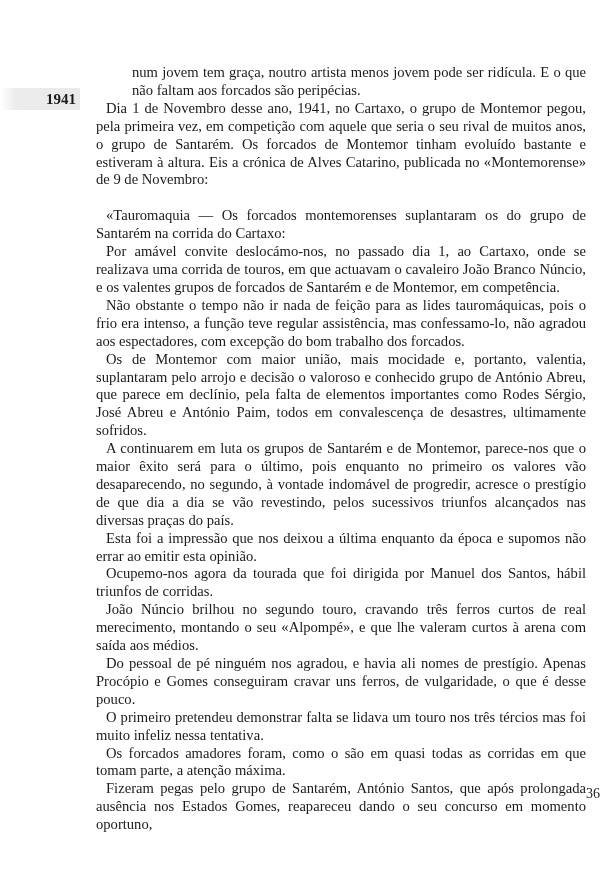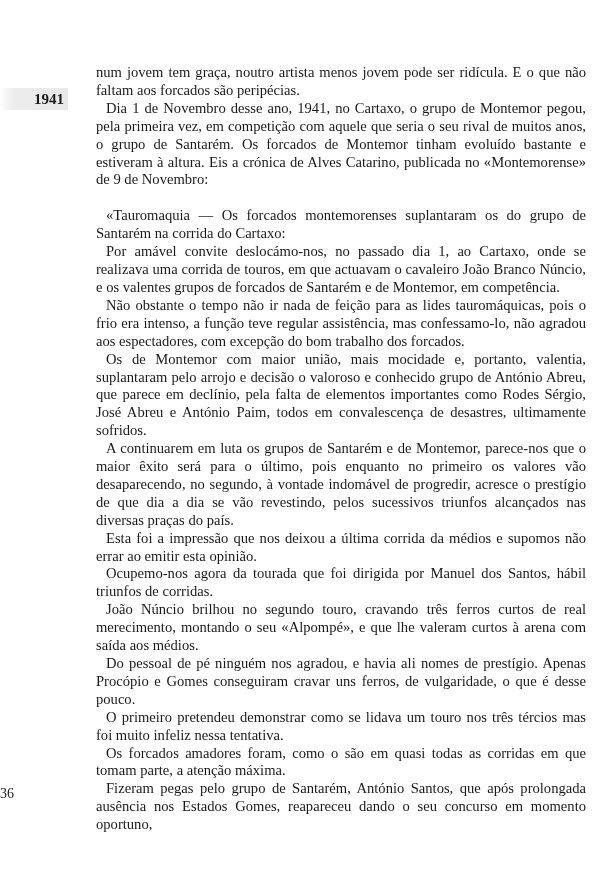--- a/index.html
+++ b/index.html
@@ -2,53 +2,53 @@
 <html><head>
   <meta charset="utf-8">
   <style>
     html, body { margin: 0; padding: 0; background: #ffffff; }
     body {
       width: 600px; height: 872px; position: relative; overflow: hidden;
       font-family: "Liberation Serif", "DejaVu Serif", serif;
       color: #1a1a1a;
     }
     .year-tab {
-      position: absolute; left: 0; top: 88px; width: 68px; height: 22px;
+      position: absolute; left: 0; top: 88px; width: 80px; height: 22px;
       background: linear-gradient(to right, #ffffff 0%, #ececec 20%, #e9e9e9 100%);
       font-weight: bold; font-size: 15px; line-height: 22px;
       text-align: right; padding-right: 4px; box-sizing: border-box;
     }
     .text-block {
       position: absolute; left: 96px; top: 64px; width: 490px;
       font-size: 14.6px; line-height: 17.9px;
       text-align: justify;
     }
     .text-block p { margin: 0; text-indent: 10px; }
-    .text-block p.first { text-indent: 0; }
+    .text-block p.first { text-indent: 0; margin-left: 36px; }
     .text-block p.gap { margin-top: 18px; }
     .page-number {
-      position: absolute; left: 0; width: 528px; top: 786px;
-      text-align: left; font-size: 14px;
+      position: absolute; left: 0; width: 600px; top: 786px;
+      text-align: right; font-size: 14px;
     }
   </style>
 </head>
 <body>
 
 <div class="year-tab">1941</div>
 
 <div class="text-block">
   <p class="first">num jovem tem graça, noutro artista menos jovem pode ser ridícula. E o que não faltam aos forcados são peripécias.</p>
   <p>Dia 1 de Novembro desse ano, 1941, no Cartaxo, o grupo de Montemor pegou, pela primeira vez, em competição com aquele que seria o seu rival de muitos anos, o grupo de Santarém. Os forcados de Montemor tinham evoluído bastante e estiveram à altura. Eis a crónica de Alves Catarino, publicada no «Montemorense» de 9 de Novembro:</p>
   <p class="gap">«Tauromaquia — Os forcados montemorenses suplantaram os do grupo de Santarém na corrida do Cartaxo:</p>
   <p>Por amável convite deslocámo-nos, no passado dia 1, ao Cartaxo, onde se realizava uma corrida de touros, em que actuavam o cavaleiro João Branco Núncio, e os valentes grupos de forcados de Santarém e de Montemor, em competência.</p>
   <p>Não obstante o tempo não ir nada de feição para as lides tauromáquicas, pois o frio era intenso, a função teve regular assistência, mas confessamo-lo, não agradou aos espectadores, com excepção do bom trabalho dos forcados.</p>
   <p>Os de Montemor com maior união, mais mocidade e, portanto, valentia, suplantaram pelo arrojo e decisão o valoroso e conhecido grupo de António Abreu, que parece em declínio, pela falta de elementos importantes como Rodes Sérgio, José Abreu e António Paim, todos em convalescença de desastres, ultimamente sofridos.</p>
   <p>A continuarem em luta os grupos de Santarém e de Montemor, parece-nos que o maior êxito será para o último, pois enquanto no primeiro os valores vão desaparecendo, no segundo, à vontade indomável de progredir, acresce o prestígio de que dia a dia se vão revestindo, pelos sucessivos triunfos alcançados nas diversas praças do país.</p>
-  <p>Esta foi a impressão que nos deixou a última corrida da médios e supomos não errar ao emitir esta opinião.</p>
+  <p>Esta foi a impressão que nos deixou a última enquanto da época e supomos não errar ao emitir esta opinião.</p>
   <p>Ocupemo-nos agora da tourada que foi dirigida por Manuel dos Santos, hábil triunfos de corridas.</p>
   <p>João Núncio brilhou no segundo touro, cravando três ferros curtos de real merecimento, montando o seu «Alpompé», e que lhe valeram curtos à arena com saída aos médios.</p>
   <p>Do pessoal de pé ninguém nos agradou, e havia ali nomes de prestígio. Apenas Procópio e Gomes conseguiram cravar uns ferros, de vulgaridade, o que é desse pouco.</p>
-  <p>O primeiro pretendeu demonstrar como se lidava um touro nos três tércios mas foi muito infeliz nessa tentativa.</p>
+  <p>O primeiro pretendeu demonstrar falta se lidava um touro nos três tércios mas foi muito infeliz nessa tentativa.</p>
   <p>Os forcados amadores foram, como o são em quasi todas as corridas em que tomam parte, a atenção máxima.</p>
   <p>Fizeram pegas pelo grupo de Santarém, António Santos, que após prolongada ausência nos Estados Gomes, reapareceu dando o seu concurso em momento oportuno,</p>
 </div>
 
 <div class="page-number">36</div>
 
 </body></html>

